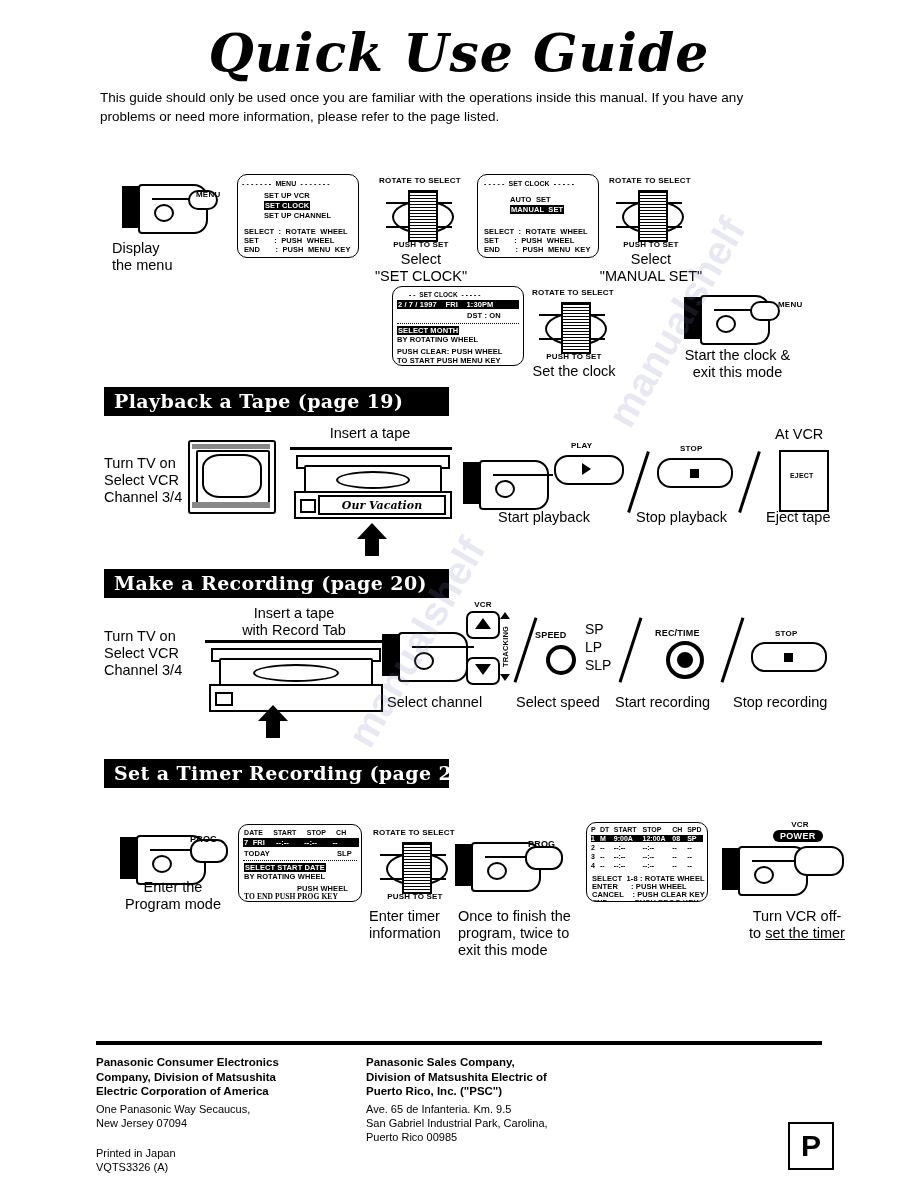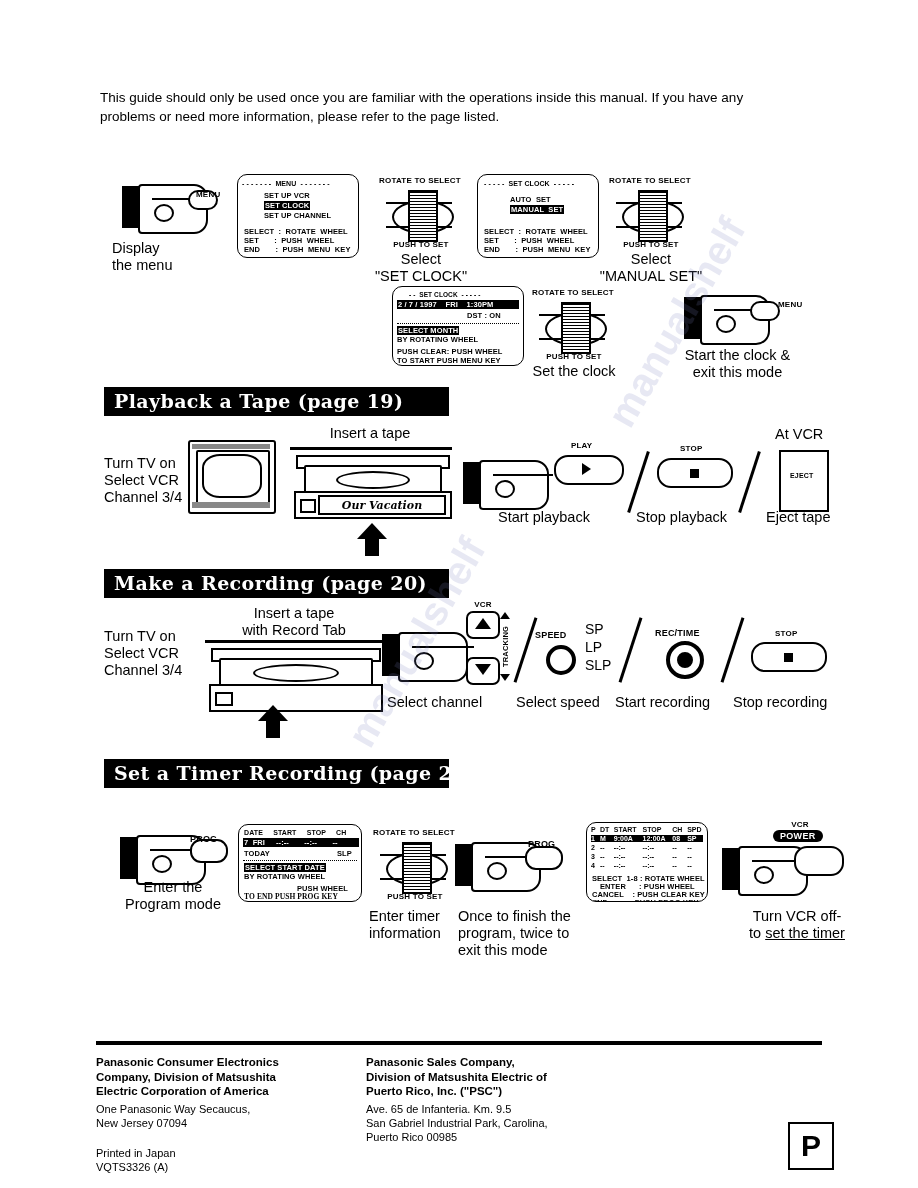--- a/index.html
+++ b/index.html
@@ -100,20 +100,21 @@
 
   .wm{position:absolute;color:rgba(120,130,190,.18);font-size:40px;font-weight:bold;
       font-family:"Liberation Sans",sans-serif;transform:rotate(-60deg);pointer-events:none;}
   .ul{text-decoration:underline;}
 </style>
 </head>
 <body>
 
 <div class="page">
 
+  <div class="title">Quick Use Guide</div>
   <div class="intro">This guide should only be used once you are familiar with the operations inside this manual. If you have any problems or need more information, please refer to the page listed.</div>
 
 
   <div class="hand" style="left:122px;top:182px;width:100px;height:52px;">
     <div class="cuff" style="left:0;top:4px;width:18px;height:40px;"></div>
     <div class="arm" style="left:16px;top:2px;width:66px;height:46px;"></div>
     <div class="finger" style="left:30px;top:16px;width:48px;"></div>
     <div class="knuckle" style="left:32px;top:22px;width:16px;height:14px;"></div>
     <div class="pill" style="left:66px;top:8px;width:26px;height:16px;border-radius:10px;"></div>
   </div>
@@ -406,21 +407,21 @@
     </div>
     <div style="position:absolute;left:4px;top:39px;width:112px;font-size:7px;font-weight:bold;display:flex;">
       <span style="width:9px;">4</span>
       <span style="width:14px;">--</span>
       <span style="width:29px;">--:--</span>
       <span style="width:30px;">--:--</span>
       <span style="width:15px;">--</span>
       <span style="width:16px;">--</span>
     </div>
     <div class="ln" style="position:absolute;left:5px;top:51px;">SELECT  1-8 : ROTATE WHEEL</div>
-    <div class="ln" style="position:absolute;left:5px;top:59px;margin-left:8px;">ENTER      : PUSH WHEEL</div>
+    <div class="ln" style="position:absolute;left:5px;top:59px;">ENTER      : PUSH WHEEL</div>
     <div class="ln" style="position:absolute;left:5px;top:67px;">CANCEL    : PUSH CLEAR KEY</div>
     <div class="ln" style="position:absolute;left:5px;top:75px;">END          : PUSH PROG KEY</div>
   </div>
 
   <div class="hand" style="left:722px;top:844px;width:130px;height:52px;">
     <div class="cuff" style="left:0;top:4px;width:18px;height:40px;"></div>
     <div class="arm" style="left:16px;top:2px;width:66px;height:46px;"></div>
     <div class="finger" style="left:30px;top:16px;width:62px;"></div>
     <div class="knuckle" style="left:32px;top:22px;width:16px;height:14px;"></div>
     <div class="pill" style="left:72px;top:2px;width:46px;height:26px;border-radius:13px;"></div>

